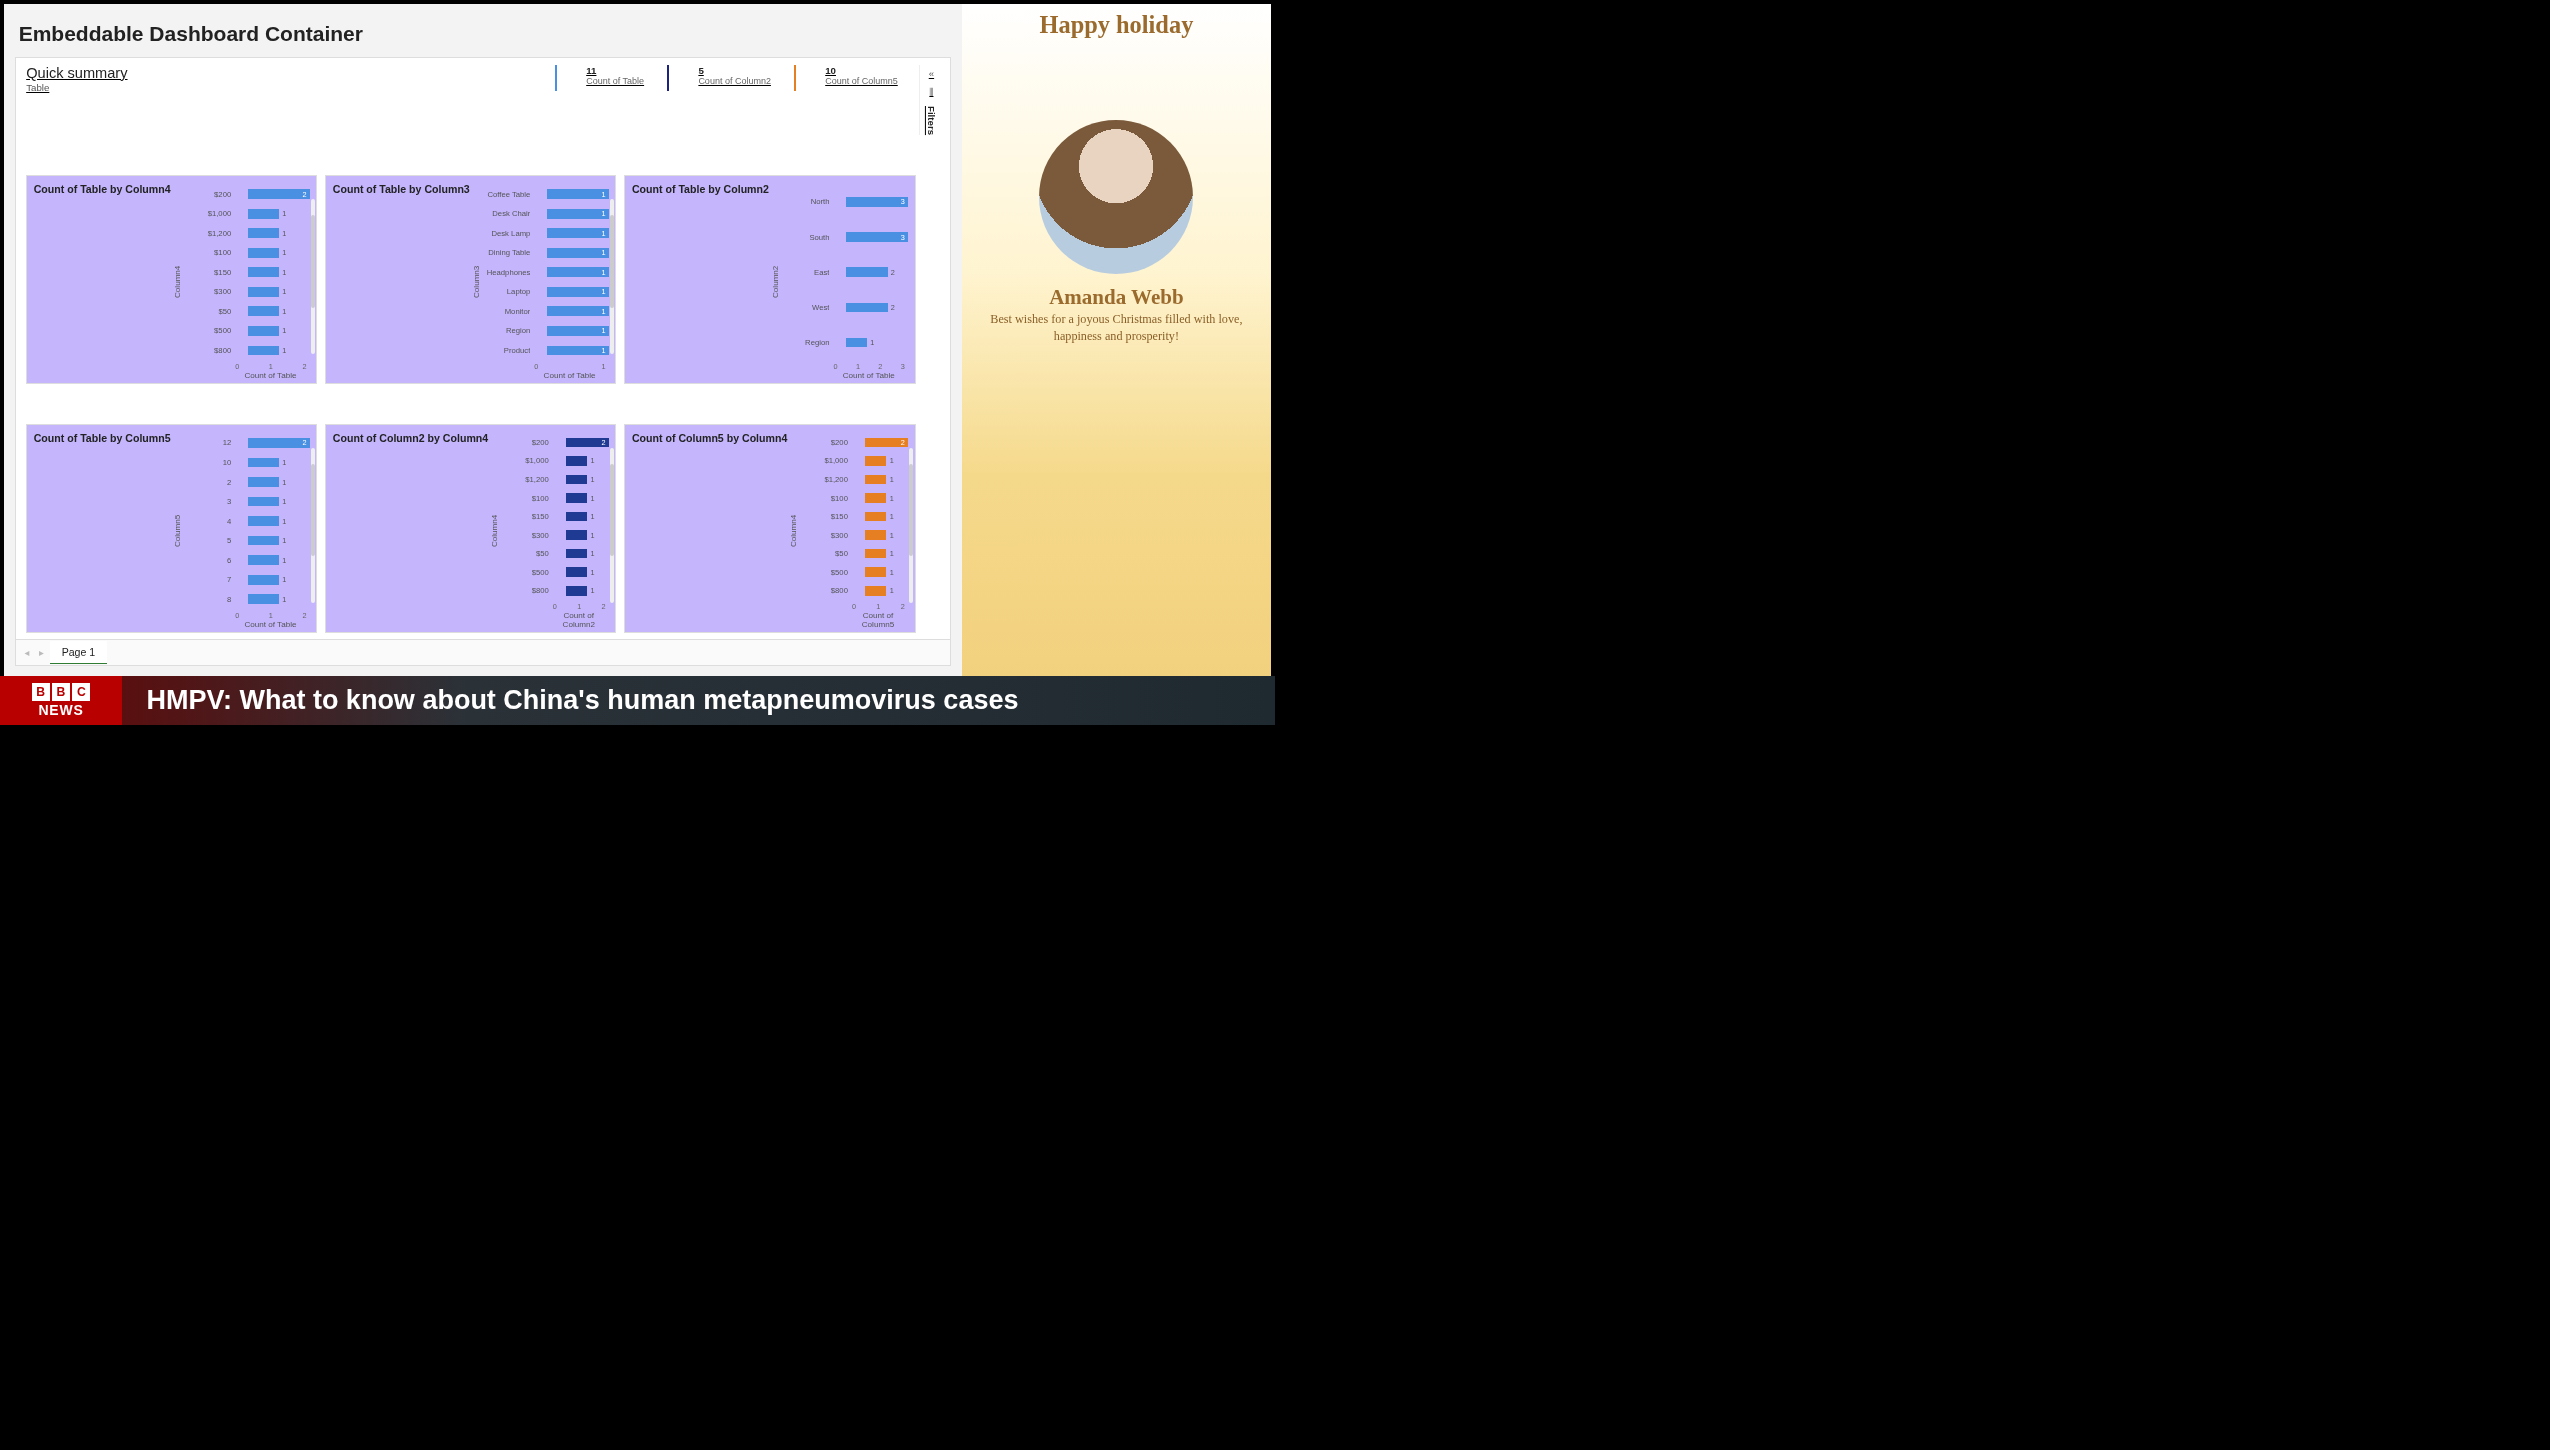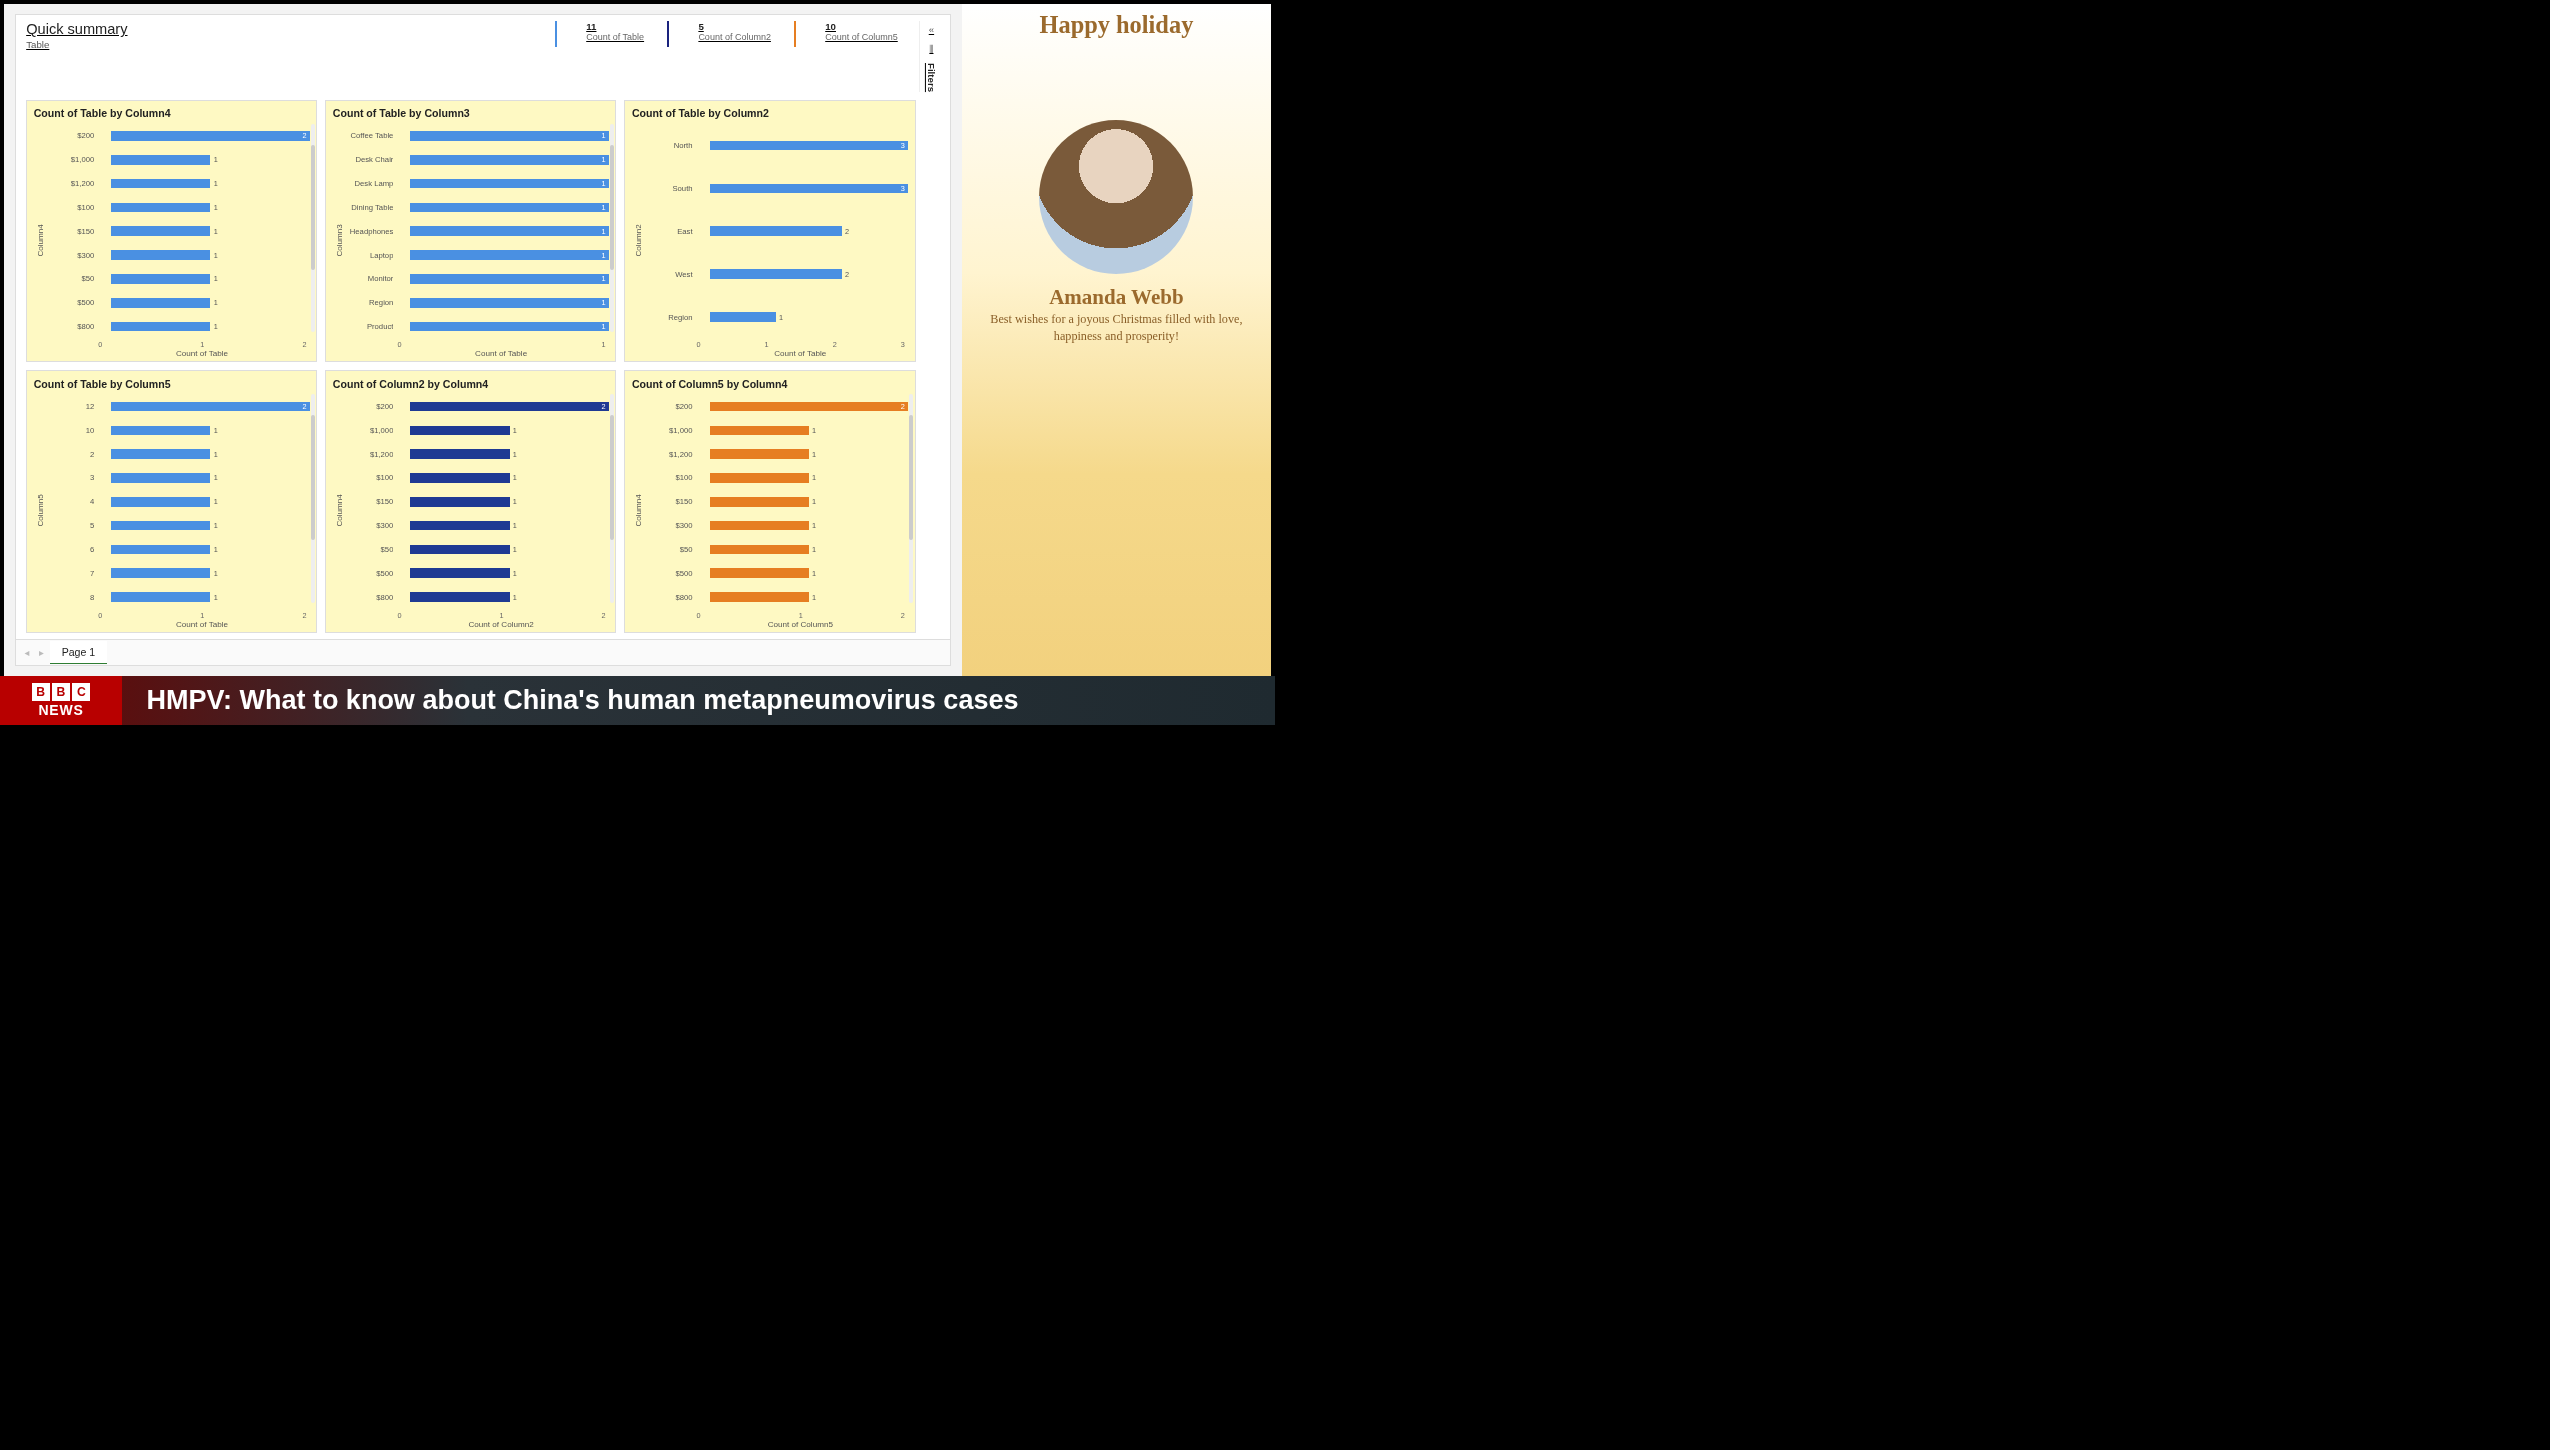--- a/index.html
+++ b/index.html
@@ -80,26 +80,27 @@
   flex: 1;
   display: grid;
   grid-template-columns: repeat(3, 1fr);
   grid-template-rows: repeat(2, 1fr);
   gap: 8.1px;
   padding: 4.9px 34px 6.5px 9.7px;
   min-height: 0;
 }
 .chart-card {
   border: 0.8px solid #ddd;
-  background: #fef9c3;
+  background: #c4b5fd;
   padding: 6.5px 6.5px 3.2px 6.5px;
   display: flex;
-  flex-direction: column;
+  flex-direction: row;
   position: relative;
   min-height: 0;
+  margin-top: 32px;
 }
 .chart-title { font-size: 10.6px; font-weight: 600; color: #222; margin-bottom: 3.2px; }
 .chart-plot { flex: 1; display: flex; min-height: 0; }
 .y-axis-label {
   writing-mode: vertical-rl;
   transform: rotate(180deg);
   font-size: 8.1px;
   color: #555;
   text-align: center;
   padding-right: 1.6px;
@@ -206,20 +207,21 @@
   padding-left: 24.4px;
 }
 .headline { color: #fff; font-size: 27px; font-weight: 700; }
 </style>
 </head>
 <body>
 
 <div class="main-area">
 
   <div class="dashboard-panel">
+    <div class="dash-title">Embeddable Dashboard Container</div>
 
     <div class="dash-body">
       <div class="dash-header-row">
         <div class="qs-block">
           <div class="qs-title">Quick summary</div>
           <div class="qs-sub">Table</div>
         </div>
         <div class="kpi-row" id="kpi-row">
             <div class="kpi">
     <div class="kpi-bar blue"></div>

